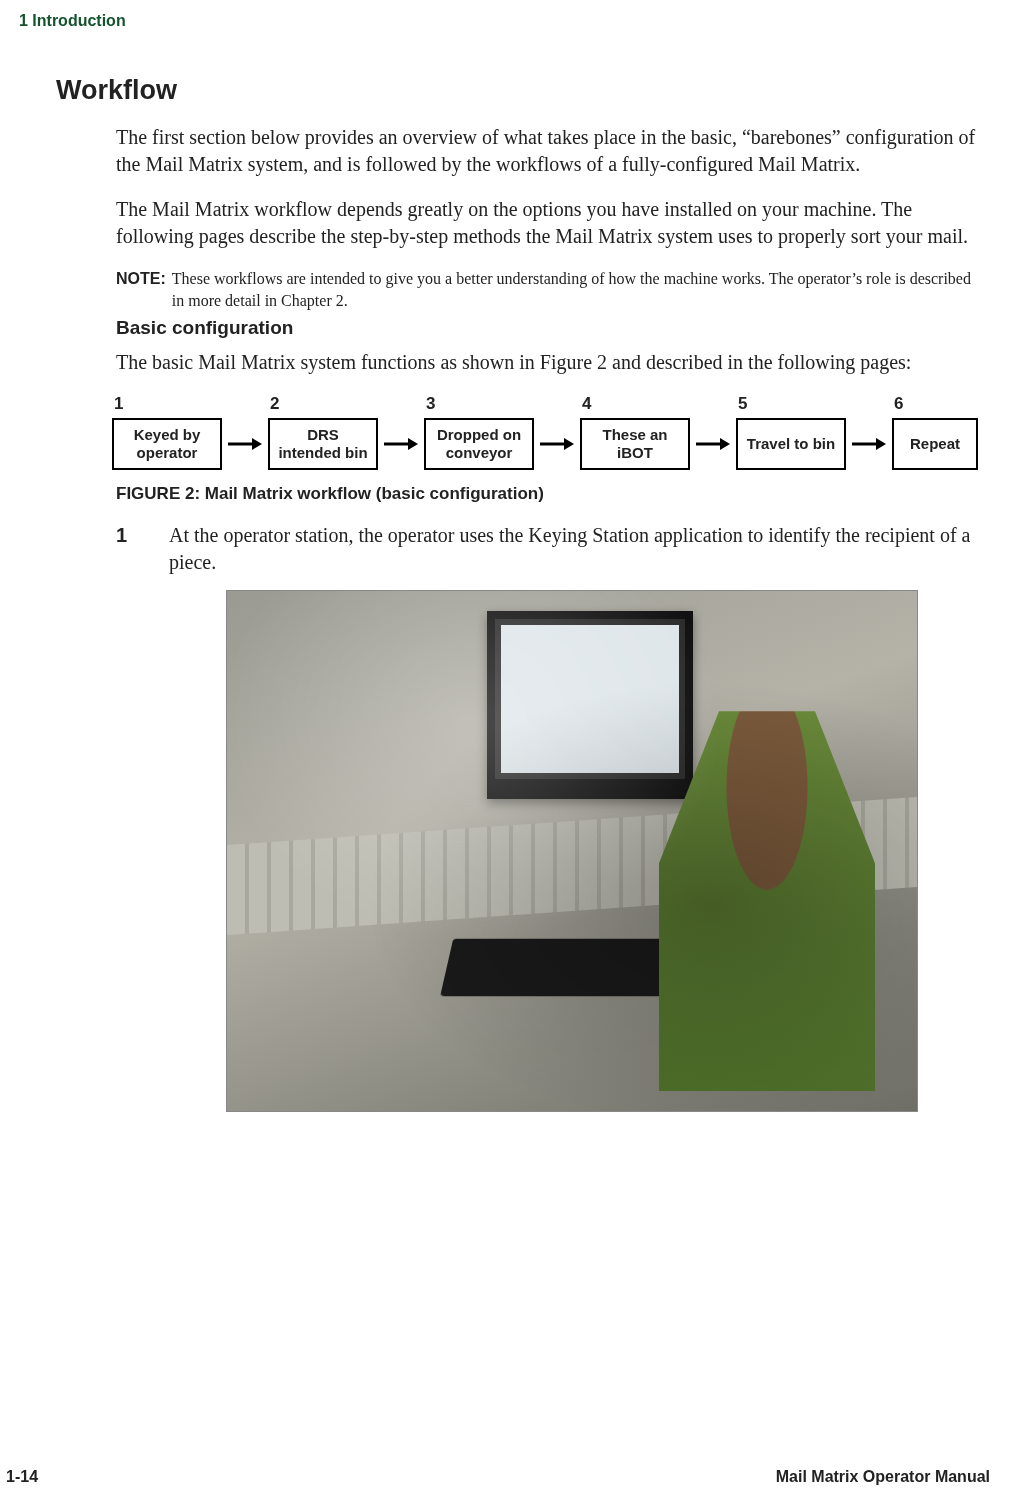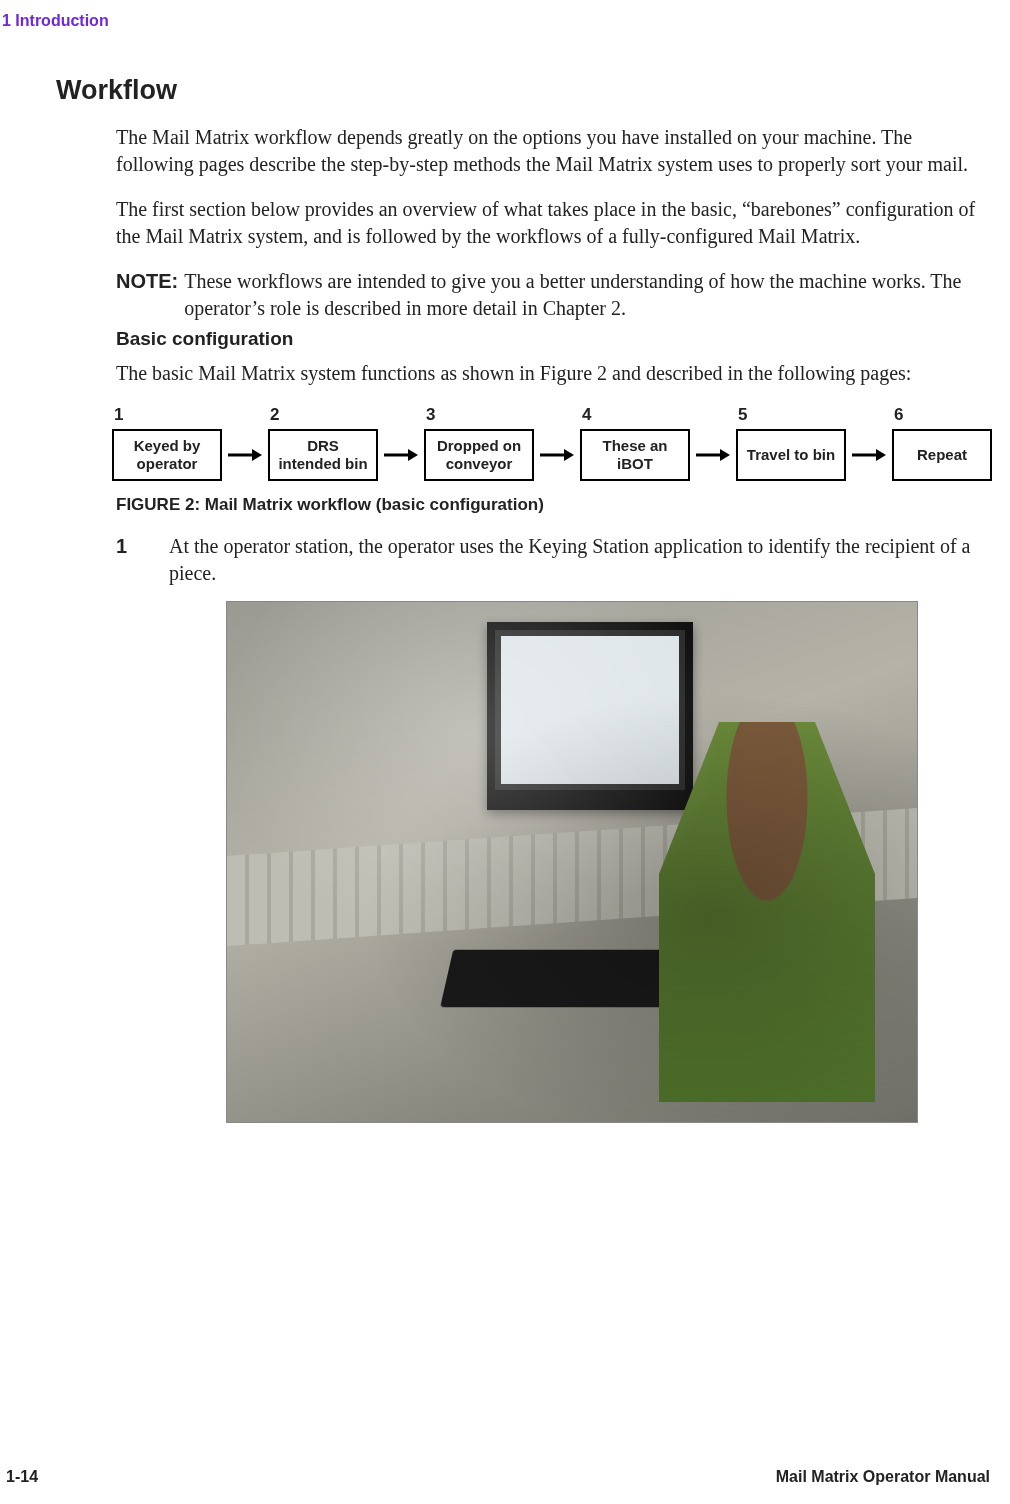--- a/index.html
+++ b/index.html
@@ -17,23 +17,23 @@
   .page {
     padding: 12px 22px 0 0;
     box-sizing: border-box;
     height: 100%;
     position: relative;
   }
   .header {
     font-family: Arial, Helvetica, sans-serif;
     font-weight: bold;
     font-size: 16px;
-    color: #6d28d9;
+    color: #14532d;
     margin-left: 0;
-    padding-left: 2px;
+    padding-left: 19px;
   }
   .content {
     padding-left: 56px;
     padding-right: 10px;
   }
   h2.section-title {
     font-family: Arial, Helvetica, sans-serif;
     font-weight: bold;
     font-size: 27px;
     color: #222;
@@ -44,21 +44,21 @@
     padding-right: 0;
   }
   p.body {
     font-size: 20px;
     line-height: 1.35;
     margin: 0 0 18px 0;
     color: #222;
   }
   .note-row {
     display: flex;
-    font-size: 20px;
+    font-size: 16px;
     line-height: 1.35;
     margin: 0 0 2px 0;
   }
   .note-label {
     font-family: Arial, Helvetica, sans-serif;
     font-weight: bold;
     flex: 0 0 auto;
     margin-right: 6px;
   }
   .note-text {
@@ -198,22 +198,22 @@
 </head>
 <body>
 
 <div class="page">
   <div class="header">1  Introduction</div>
 
   <div class="content">
     <h2 class="section-title">Workflow</h2>
 
     <div class="body-indent">
+      <p class="body">The first section below provides an overview of what takes place in the basic, “barebones” configuration of the Mail Matrix system, and is followed by the workflows of a fully-configured Mail Matrix.</p>
       <p class="body">The Mail Matrix workflow depends greatly on the options you have installed on your machine. The following pages describe the step-by-step methods the Mail Matrix system uses to properly sort your mail.</p>
-      <p class="body">The first section below provides an overview of what takes place in the basic, “barebones” configuration of the Mail Matrix system, and is followed by the workflows of a fully-configured Mail Matrix.</p>
 
       <div class="note-row">
         <div class="note-label">NOTE:</div>
         <div class="note-text">These workflows are intended to give you a better understanding of how the machine works. The operator’s role is described in more detail in Chapter 2.</div>
       </div>
 
       <div class="subhead">Basic configuration</div>
 
       <p class="body">The basic Mail Matrix system functions as shown in Figure 2 and described in the following pages:</p>
 
@@ -263,21 +263,21 @@
           <div class="step-box">Travel to bin</div>
         </div>
         <div class="arrow">
           <svg width="34" height="14">
               <line x1="0" y1="7" x2="24" y2="7" stroke="#000" stroke-width="3"></line>
               <polygon points="24,1 34,7 24,13" fill="#000"></polygon>
             </svg>
         </div>
         <div class="step">
           <div class="step-num">6</div>
-          <div class="step-box" style="width:100px">Repeat</div>
+          <div class="step-box" style="width:86px">Repeat</div>
         </div>
       </div>
 
       <div class="fig-caption">FIGURE 2:  Mail Matrix workflow (basic configuration)</div>
 
       <div class="numbered">
         <div class="num">1</div>
         <div class="txt">At the operator station, the operator uses the Keying Station application to identify the recipient of a piece.</div>
       </div>
     </div>

